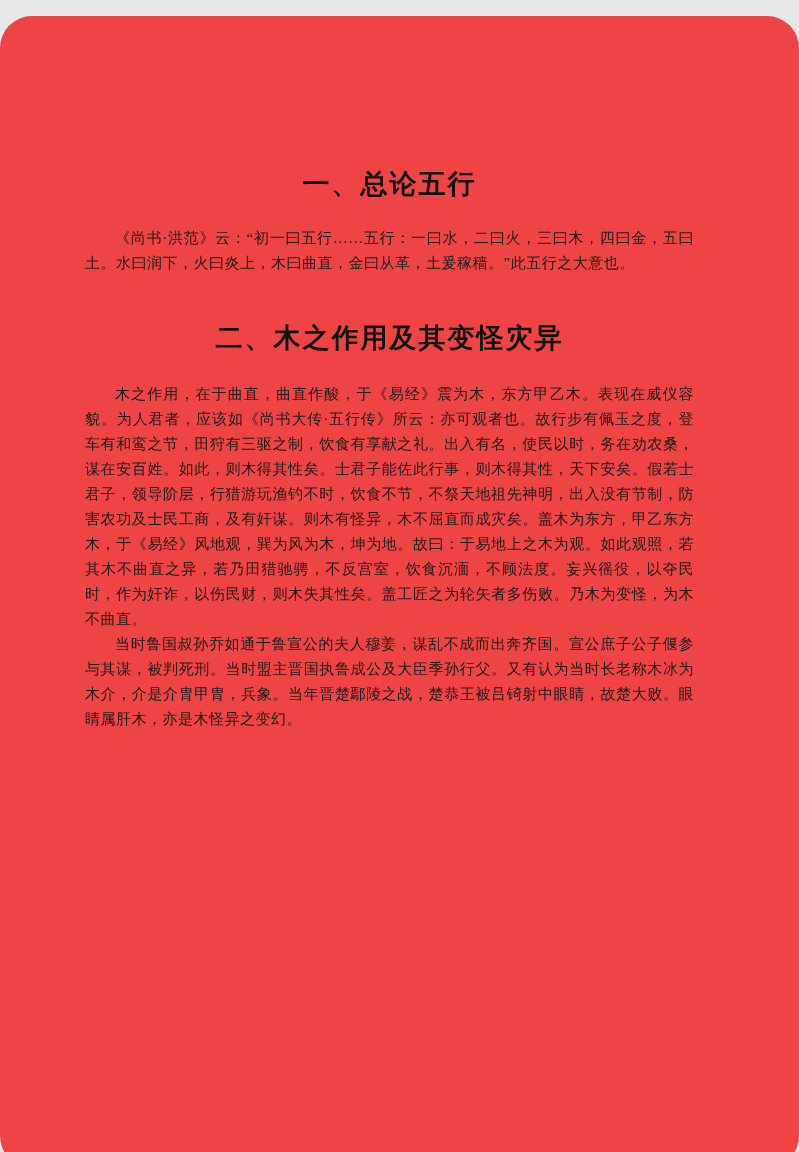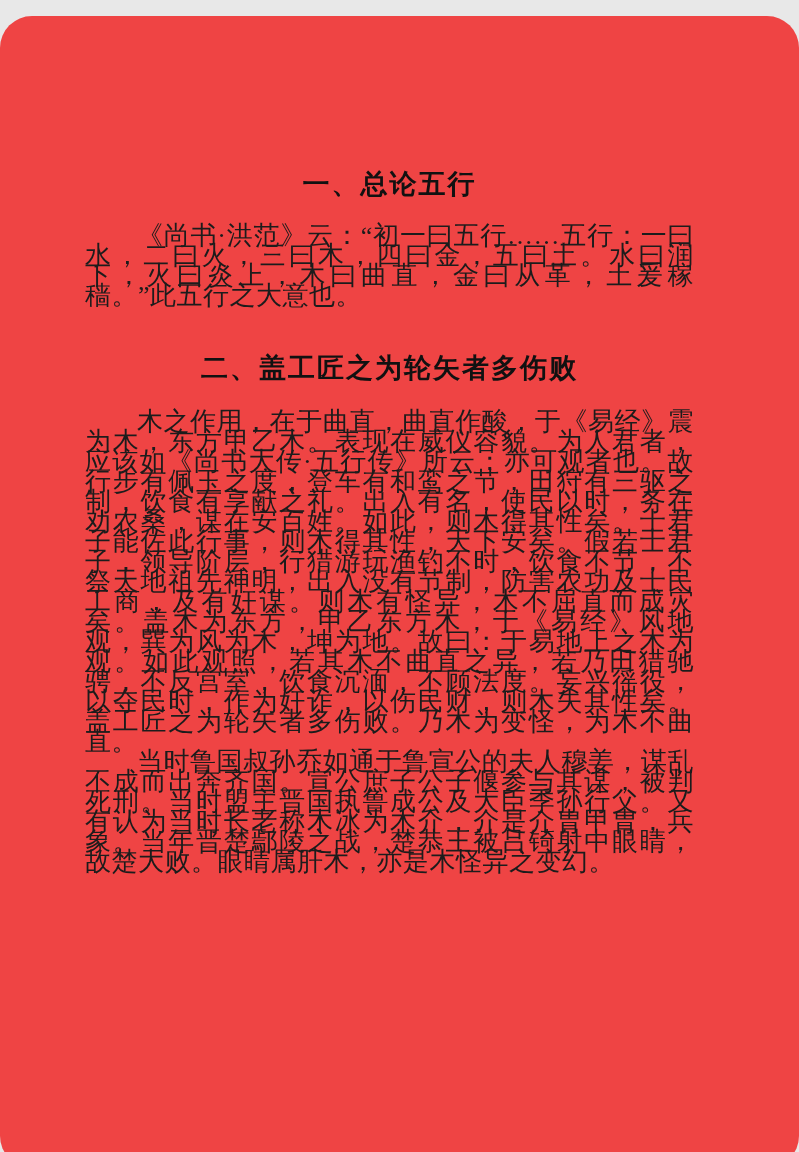--- a/index.html
+++ b/index.html
@@ -28,22 +28,22 @@
     letter-spacing: 2px;
     text-align: center;
     color: #111;
     margin: 0 0 26px 0;
   }
   .section-heading.first { margin-bottom: 24px; }
   .section-block { margin-bottom: 44px; }
   .section-block:last-child { margin-bottom: 0; }
   .body-paragraph {
     margin: 0;
-    font-size: 26px;
-    line-height: 20px;
+    font-size: 15px;
+    line-height: 25px;
     letter-spacing: 0.5px;
     text-align: justify;
     text-justify: inter-ideograph;
     text-indent: 2em;
     color: #1c1c1c;
   }
   
   .margin-rail {
     position: absolute;
     top: 0; right: 0;
@@ -56,21 +56,21 @@
 <div class="page">
 
   <div class="text-column">
 
     <div class="section-block">
       <h1 class="section-heading first">一、总论五行</h1>
       <p class="body-paragraph">《尚书·洪范》云：“初一曰五行……五行：一曰水，二曰火，三曰木，四曰金，五曰土。水曰润下，火曰炎上，木曰曲直，金曰从革，土爰稼穑。”此五行之大意也。</p>
     </div>
 
     <div class="section-block">
-      <h1 class="section-heading">二、盖工匠之为轮矢者多伤败</h1>
+      <h1 class="section-heading">二、木之作用及其变怪灾异</h1>
       <p class="body-paragraph">木之作用，在于曲直，曲直作酸，于《易经》震为木，东方甲乙木。表现在威仪容貌。为人君者，应该如《尚书大传·五行传》所云：亦可观者也。故行步有佩玉之度，登车有和鸾之节，田狩有三驱之制，饮食有享献之礼。出入有名，使民以时，务在劝农桑，谋在安百姓。如此，则木得其性矣。士君子能佐此行事，则木得其性，天下安矣。假若士君子，领导阶层，行猎游玩渔钓不时，饮食不节，不祭天地祖先神明，出入没有节制，防害农功及士民工商，及有奸谋。则木有怪异，木不屈直而成灾矣。盖木为东方，甲乙东方木，于《易经》风地观，巽为风为木，坤为地。故曰：于易地上之木为观。如此观照，若其木不曲直之异，若乃田猎驰骋，不反宫室，饮食沉湎，不顾法度。妄兴徭役，以夺民时，作为奸诈，以伤民财，则木失其性矣。盖工匠之为轮矢者多伤败。乃木为变怪，为木不曲直。</p>
       <p class="body-paragraph">当时鲁国叔孙乔如通于鲁宣公的夫人穆姜，谋乱不成而出奔齐国。宣公庶子公子偃参与其谋，被判死刑。当时盟主晋国执鲁成公及大臣季孙行父。又有认为当时长老称木冰为木介，介是介胄甲胄，兵象。当年晋楚鄢陵之战，楚恭王被吕锜射中眼睛，故楚大败。眼睛属肝木，亦是木怪异之变幻。</p>
     </div>
 
   </div>
 
   <div class="margin-rail">
 
     
 

